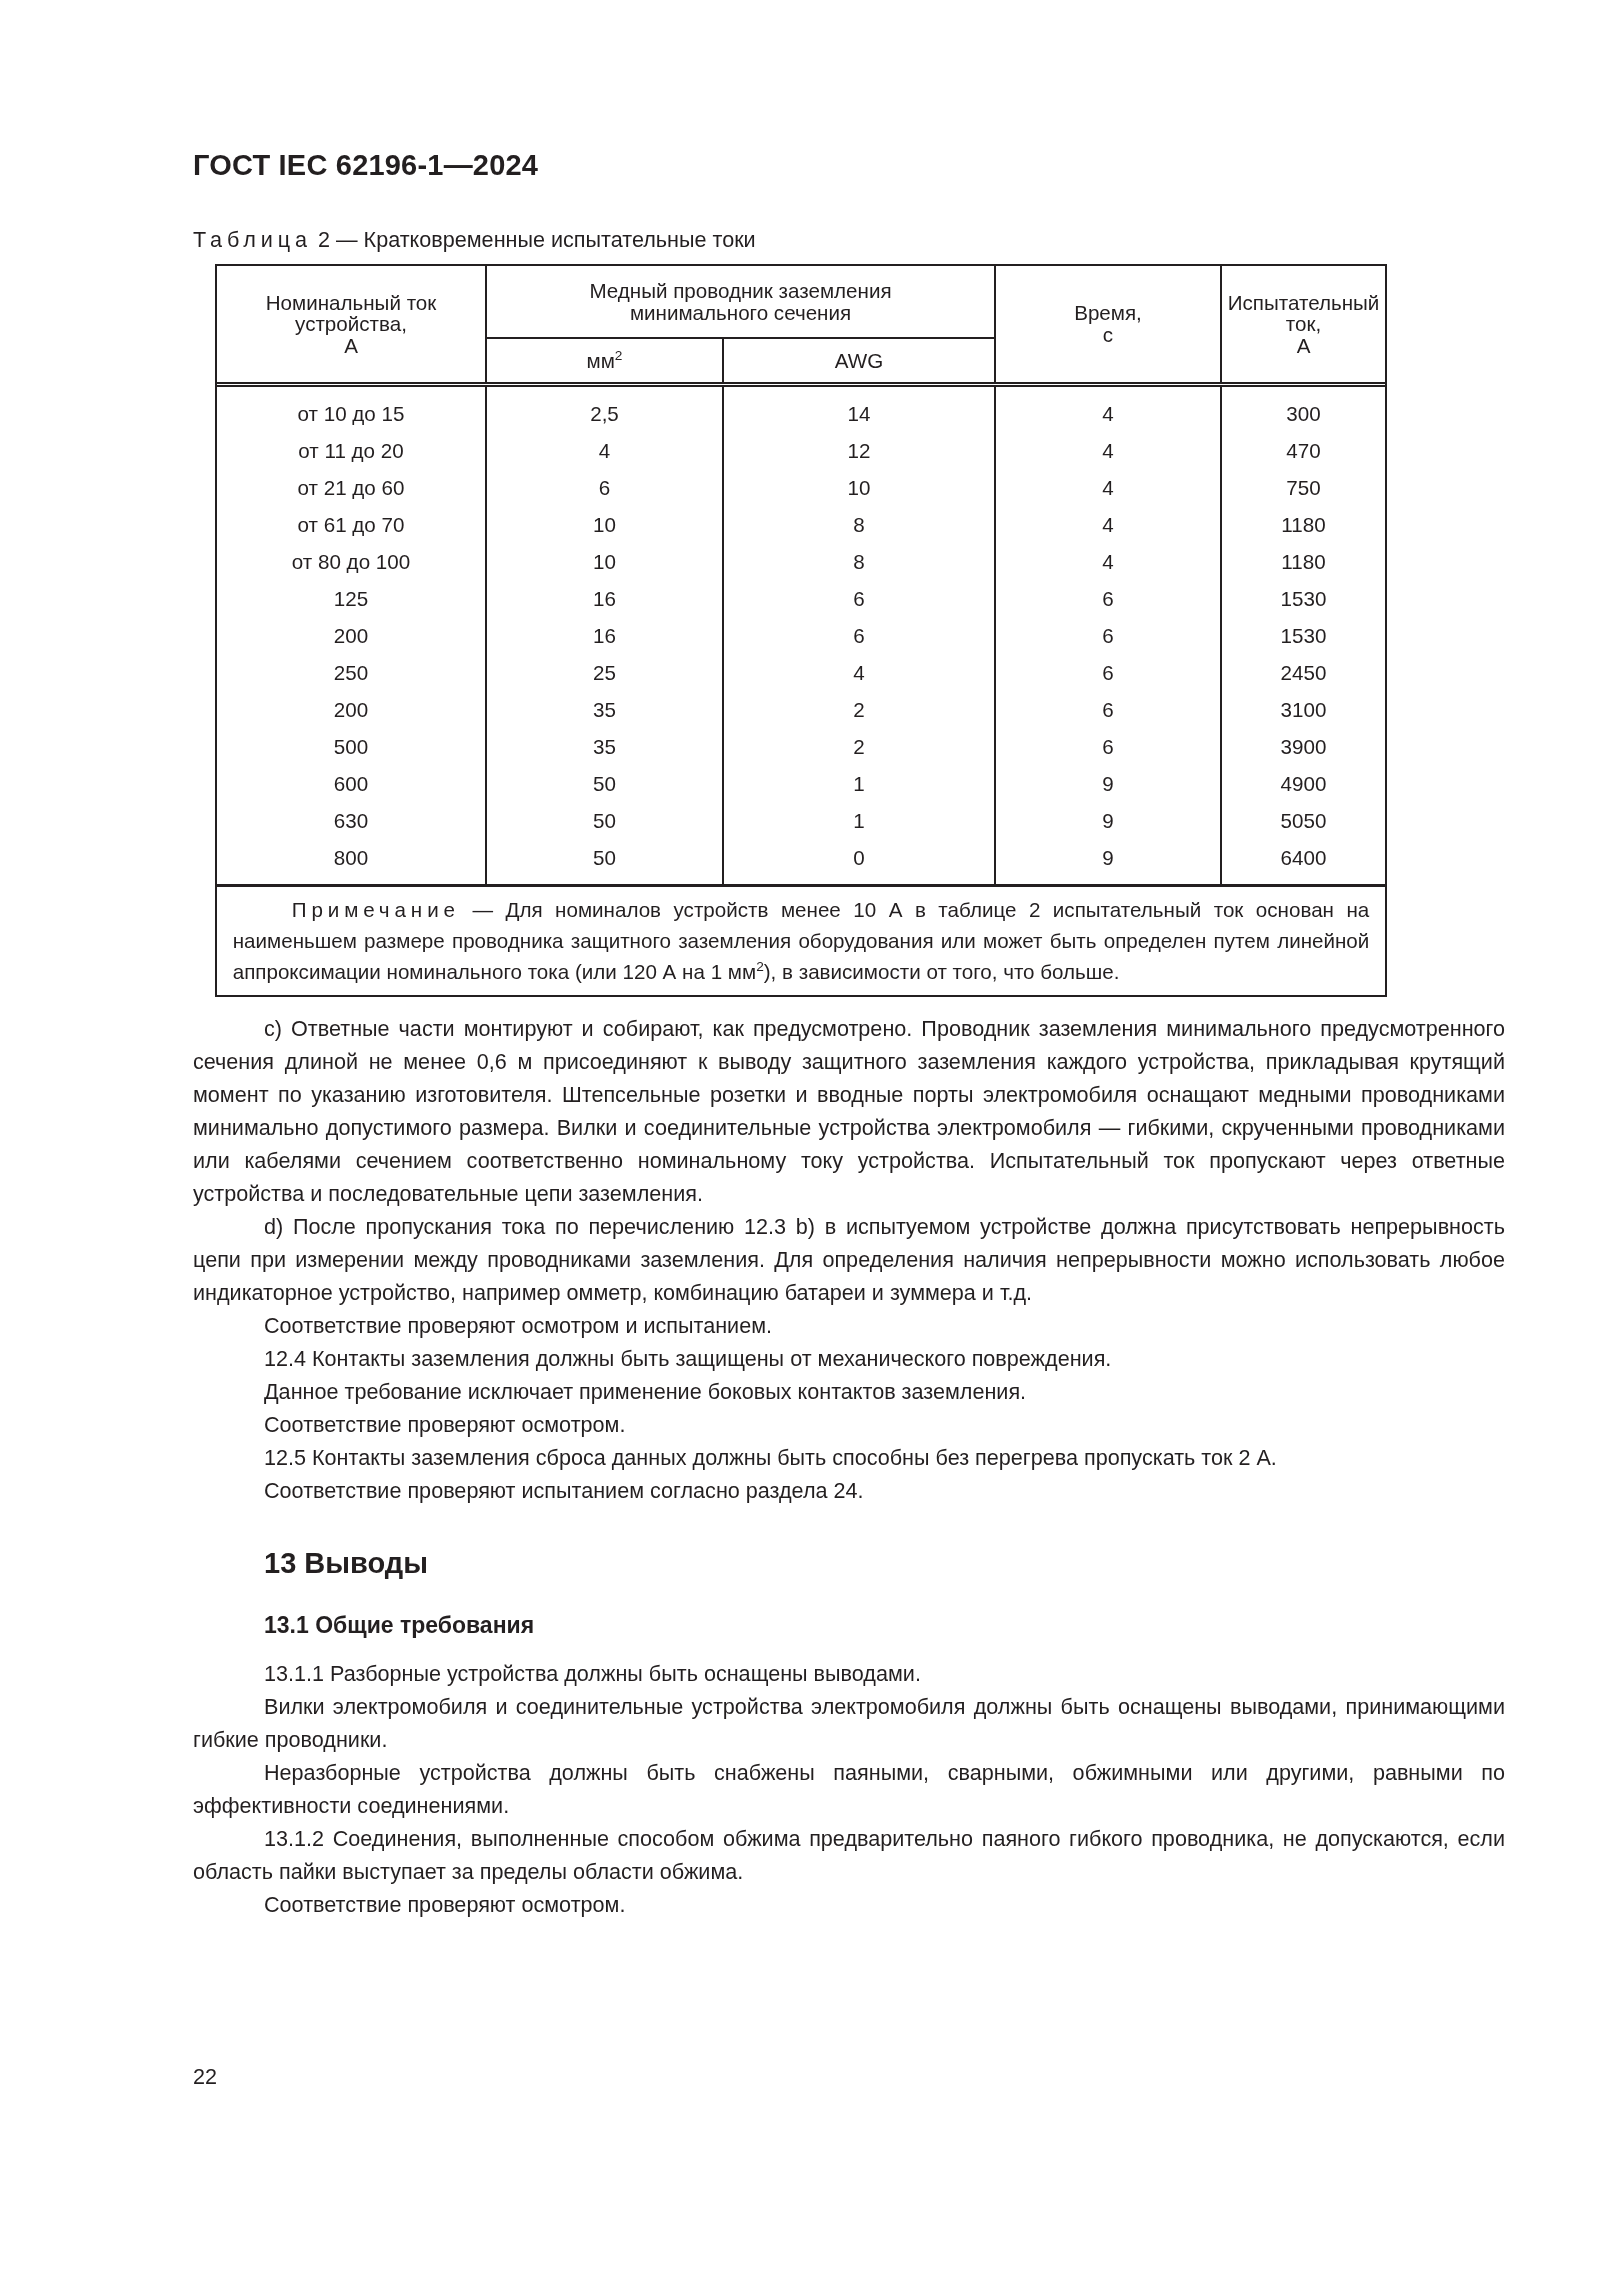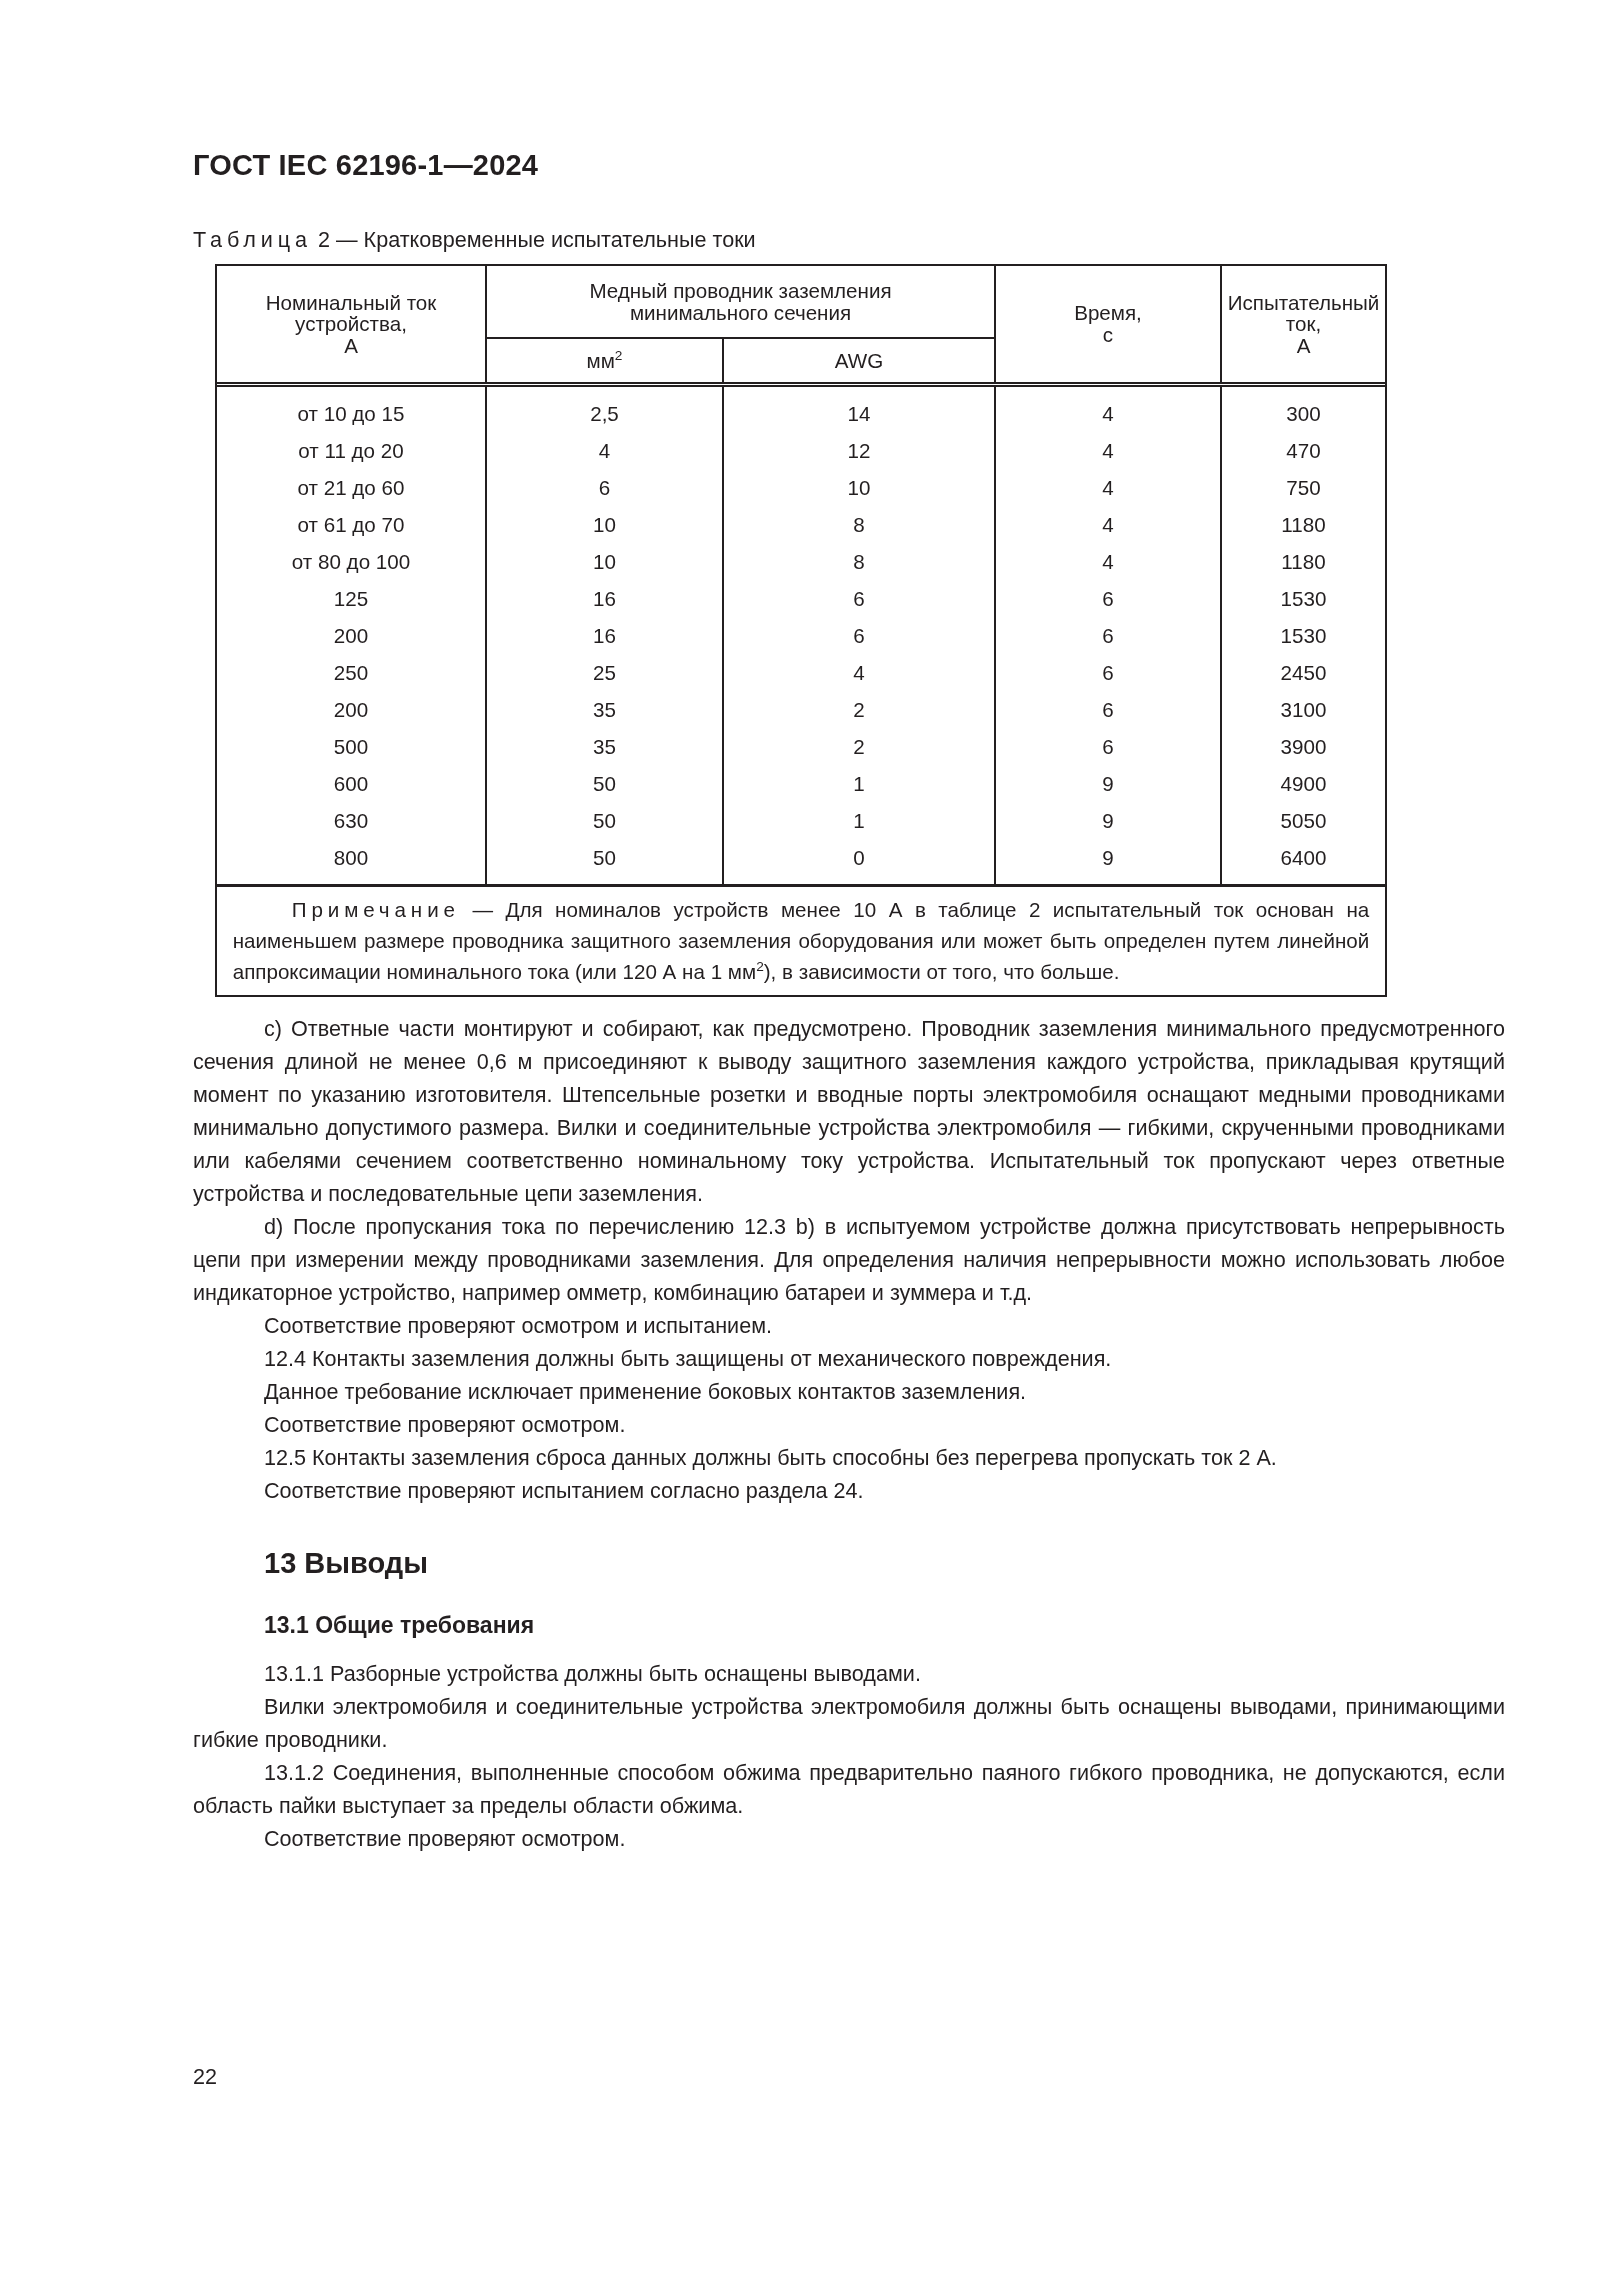--- a/index.html
+++ b/index.html
@@ -203,19 +203,20 @@
       <p>Данное требование исключает применение боковых контактов заземления.</p>
       <p>Соответствие проверяют осмотром.</p>
       <p>12.5 Контакты заземления сброса данных должны быть способны без перегрева пропускать ток 2 А.</p>
       <p>Соответствие проверяют испытанием согласно раздела 24.</p>
     </div>
   <div class="section-title">13 Выводы</div>
   <div class="subsection-title">13.1 Общие требования</div>
   <div id="paras13">
       <p>13.1.1 Разборные устройства должны быть оснащены выводами.</p>
       <p>Вилки электромобиля и соединительные устройства электромобиля должны быть оснащены выводами, принимающими гибкие проводники.</p>
+      <p>Неразборные устройства должны быть снабжены паяными, сварными, обжимными или другими, равными по эффективности соединениями.</p>
       <p>13.1.2 Соединения, выполненные способом обжима предварительно паяного гибкого проводника, не допускаются, если область пайки выступает за пределы области обжима.</p>
       <p>Соответствие проверяют осмотром.</p>
     </div>
 </div>
 
 <div class="page-number">22</div>
 
 
 </body></html>

